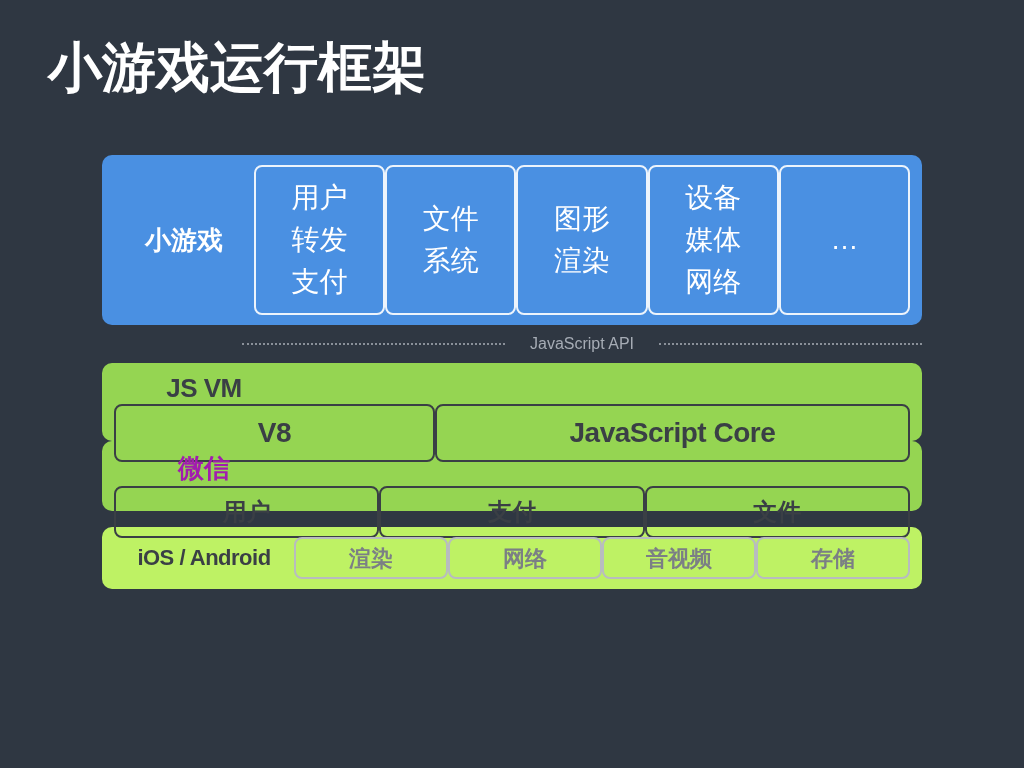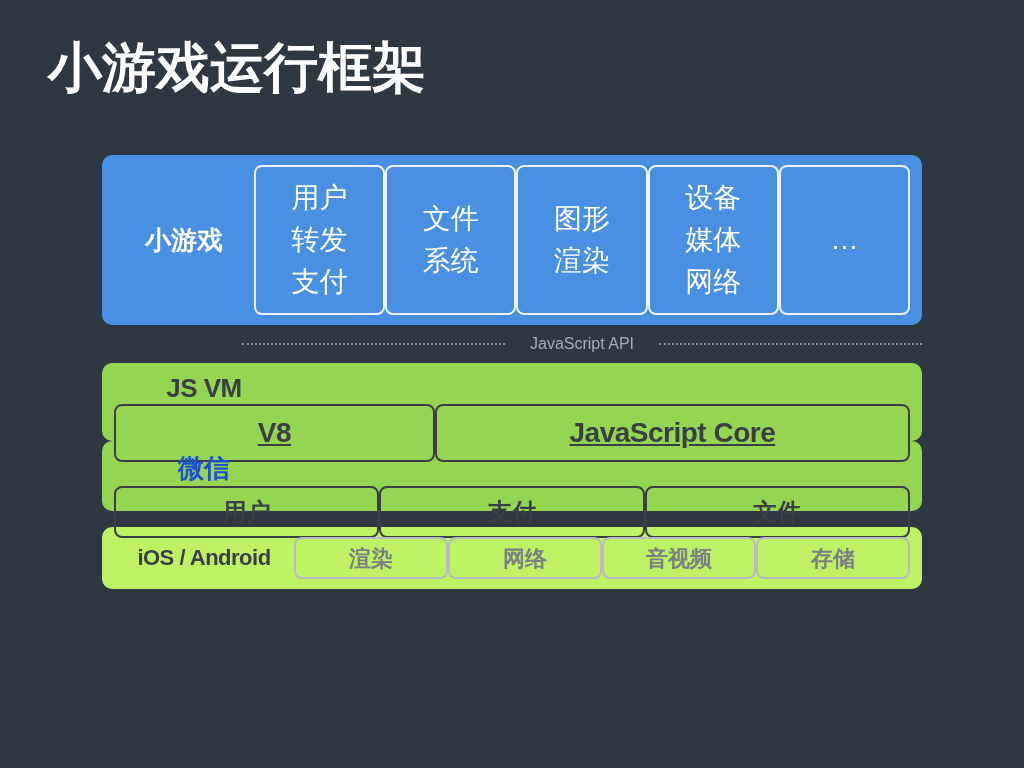--- a/index.html
+++ b/index.html
@@ -43,21 +43,21 @@
   }
   .layer-label {
     display: flex;
     align-items: center;
     justify-content: center;
     font-weight: 700;
     flex-shrink: 0;
   }
   .layer-blue .layer-label { color: #fff; font-size: 26px; width: 140px; }
   .layer-green.vm .layer-label { color: #3a3f45; font-size: 26px; width: 180px; font-family: "Arial Black", Arial, sans-serif; letter-spacing: -0.5px; }
-  .layer-green.wechat .layer-label { color: #1d4ed8; font-size: 26px; width: 180px; text-align: center; }
+  .layer-green.wechat .layer-label { color: #a21caf; font-size: 26px; width: 180px; text-align: center; }
   .layer-gray .layer-label { color: #3a3f45; font-size: 22px; width: 180px; font-family: "Arial Black", Arial, sans-serif; letter-spacing: -0.5px; }
   .boxes {
     display: flex;
     flex: 1;
     align-items: stretch;
   }
   .box {
     border: 2px solid rgba(255,255,255,0.9);
     border-radius: 8px;
     color: #fff;
@@ -69,21 +69,21 @@
     font-weight: 500;
     line-height: 1.5;
     flex: 1;
     padding: 6px 4px;
   }
   .layer-green .box, .layer-gray .box {
     border-color: #3a3f45;
     color: #3a3f45;
     font-weight: 700;
   }
-  .layer-green.vm .box { font-size: 28px; font-family: "Arial Black", Arial, sans-serif; letter-spacing: -0.5px; text-decoration: underline; }
+  .layer-green.vm .box { font-size: 28px; font-family: "Arial Black", Arial, sans-serif; letter-spacing: -0.5px; }
   .layer-green.wechat .box { font-size: 24px; }
   .layer-gray .box { font-size: 22px; color: #7b7f85; border-color: #b8bcc0; font-weight: 600; }
   .divider {
     display: flex;
     align-items: center;
     justify-content: center;
     margin: 10px 0;
     gap: 25px;
     padding-left: 140px;
   }

